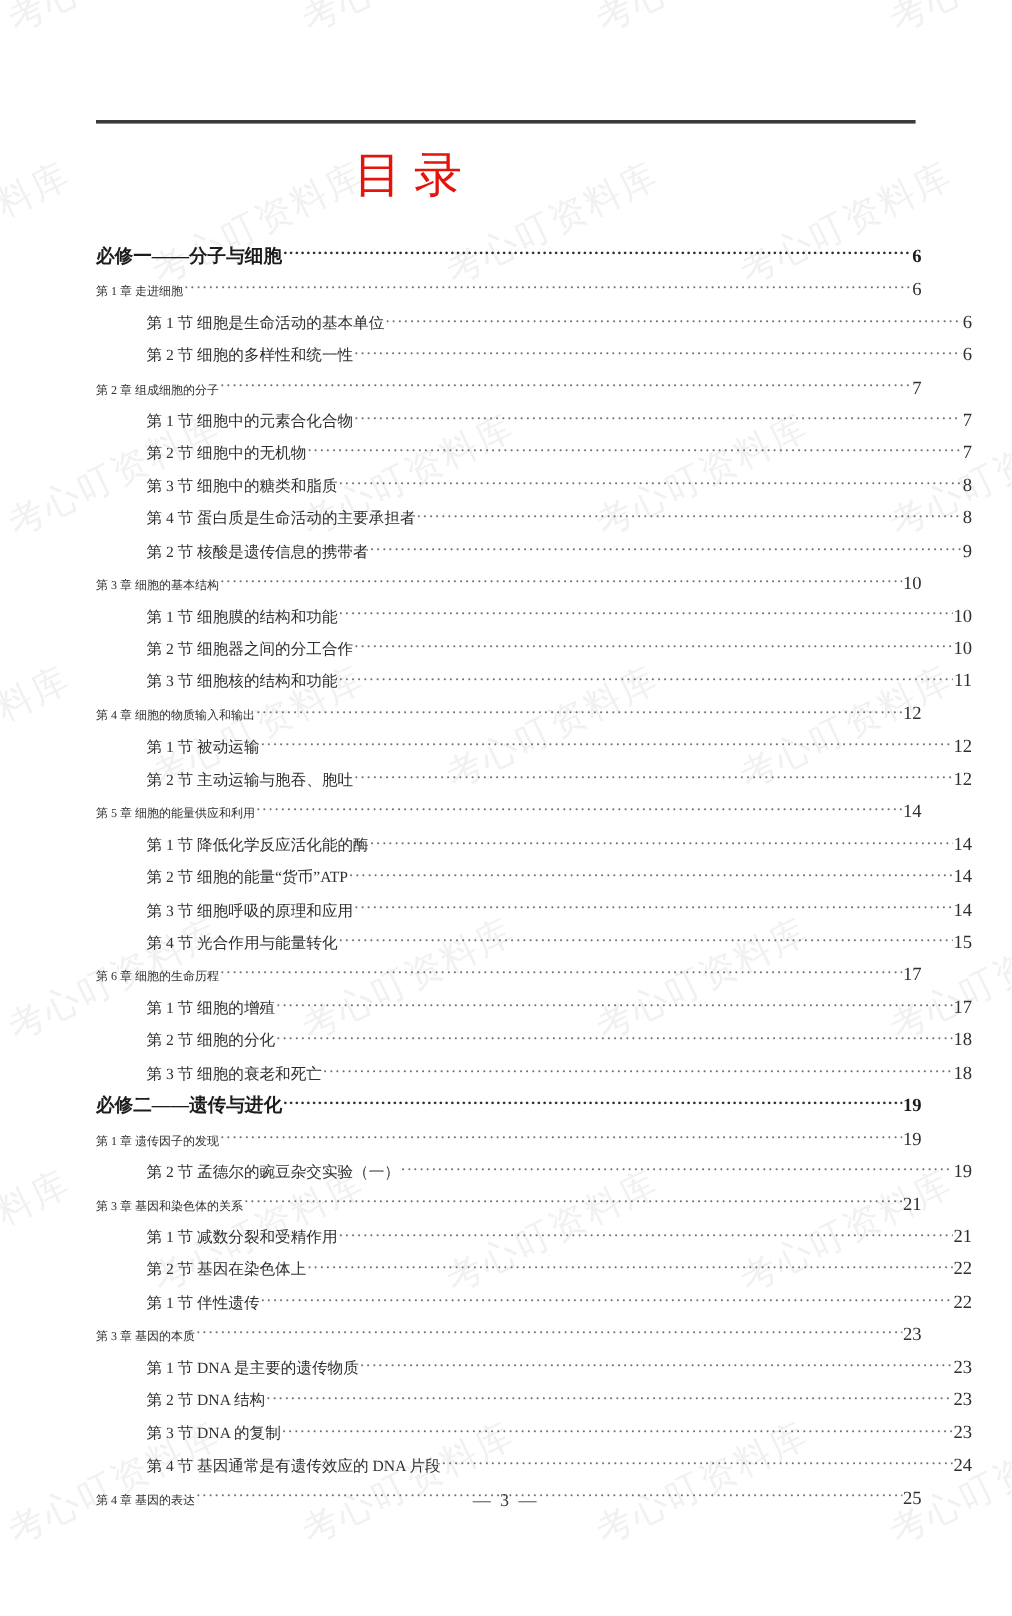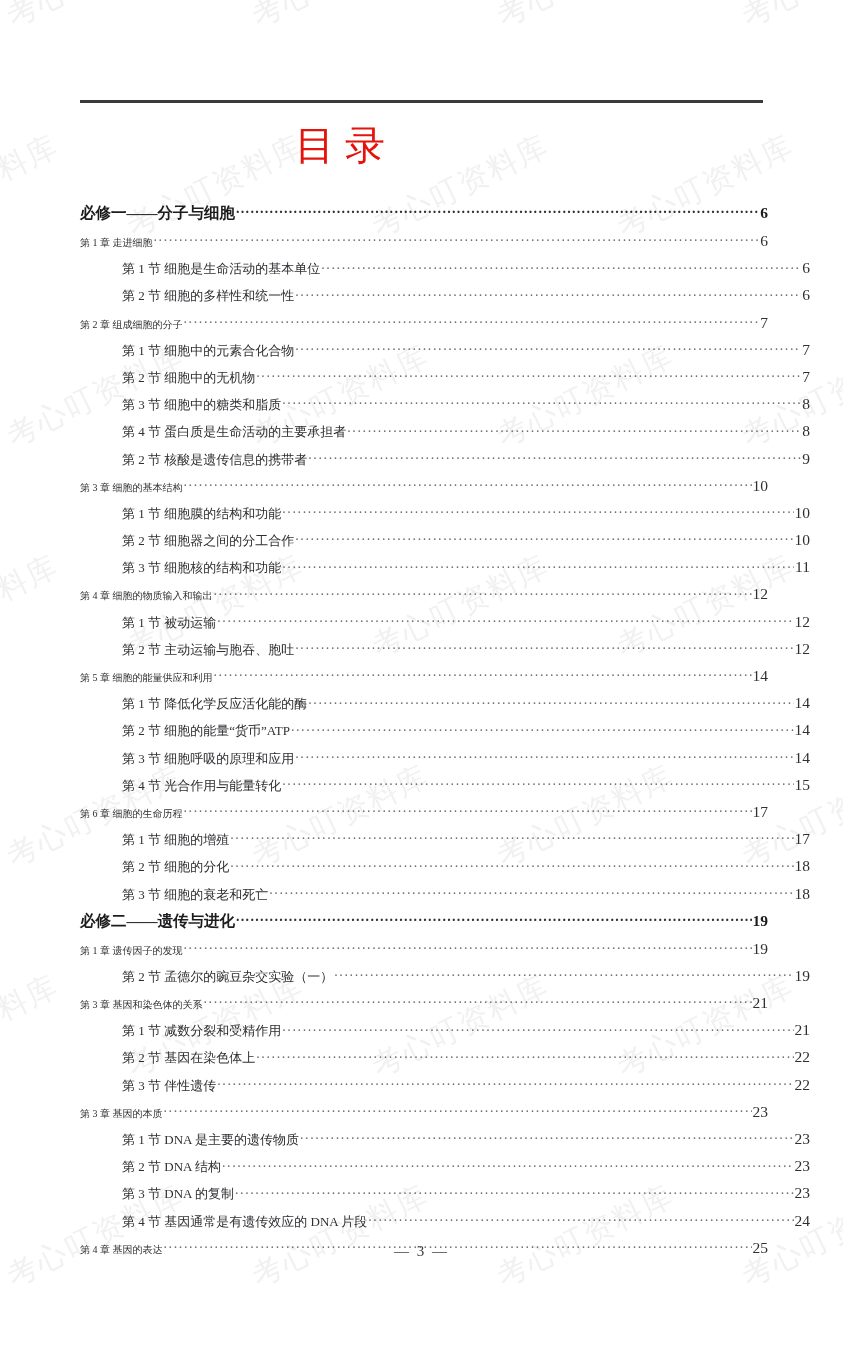--- a/index.html
+++ b/index.html
@@ -348,21 +348,21 @@
         <span class="toc-label">第 1 节  减数分裂和受精作用</span>
         <span class="toc-leader"></span>
         <span class="toc-page">21</span>
       </div>
       <div class="toc-row lvl-section">
         <span class="toc-label">第 2 节  基因在染色体上</span>
         <span class="toc-leader"></span>
         <span class="toc-page">22</span>
       </div>
       <div class="toc-row lvl-section">
-        <span class="toc-label">第 3 节  伴性遗传</span>
+        <span class="toc-label">第 1 节  伴性遗传</span>
         <span class="toc-leader"></span>
         <span class="toc-page">22</span>
       </div>
       <div class="toc-row lvl-chapter">
         <span class="toc-label">第 3 章  基因的本质</span>
         <span class="toc-leader"></span>
         <span class="toc-page">23</span>
       </div>
       <div class="toc-row lvl-section">
         <span class="toc-label">第 1 节  DNA 是主要的遗传物质</span>

